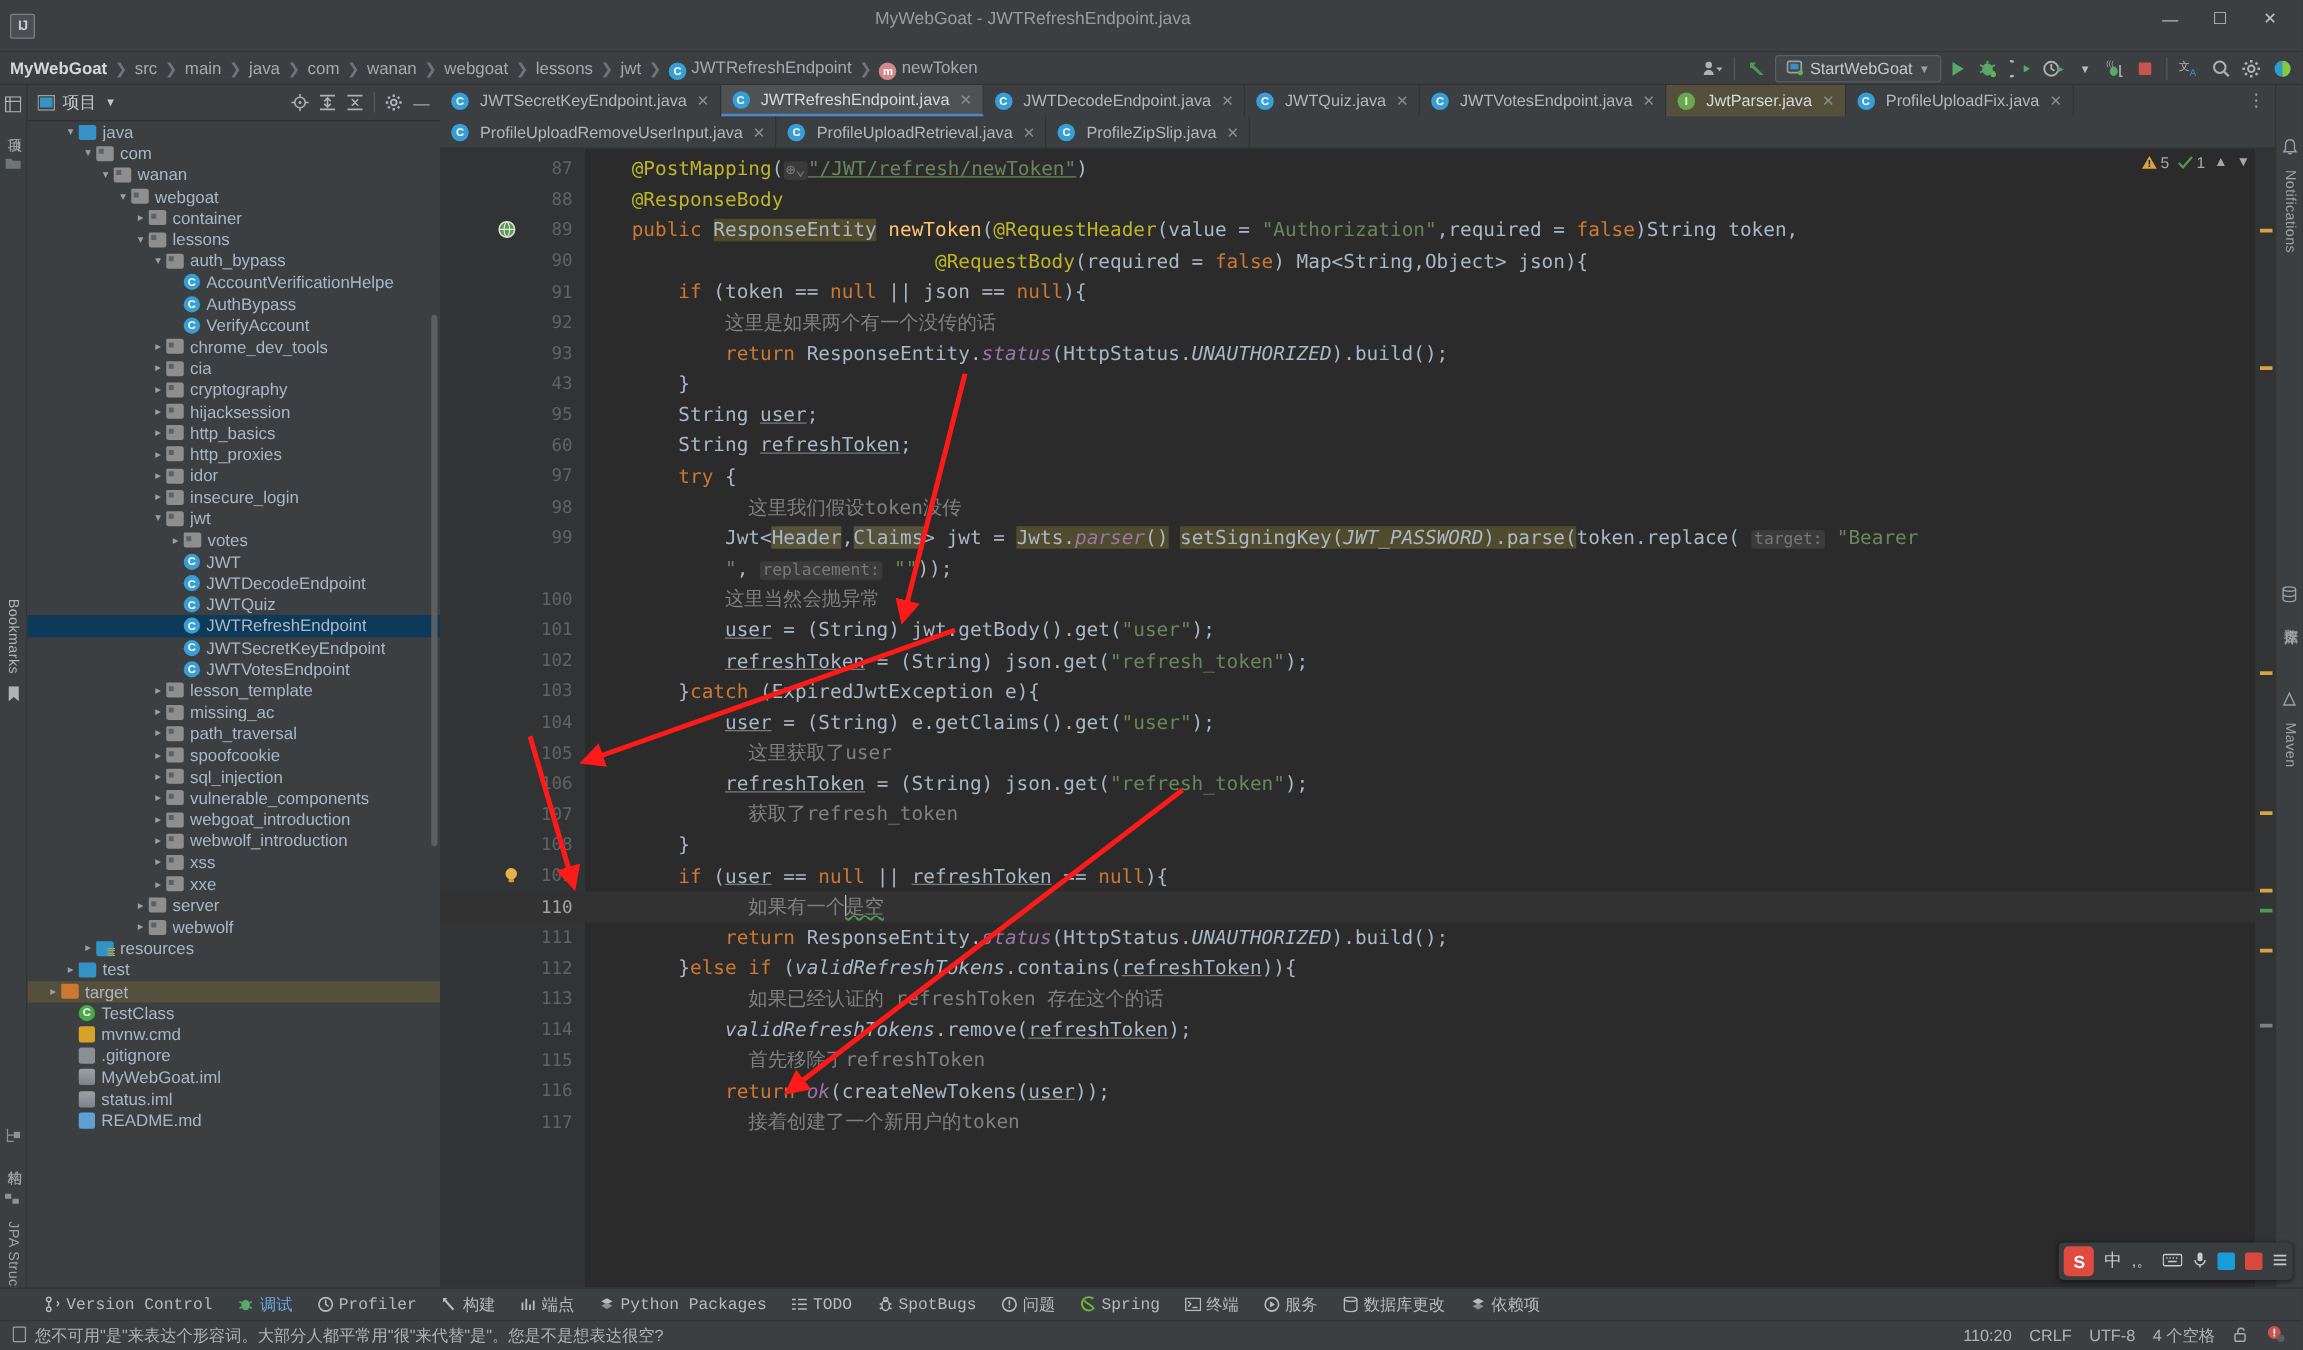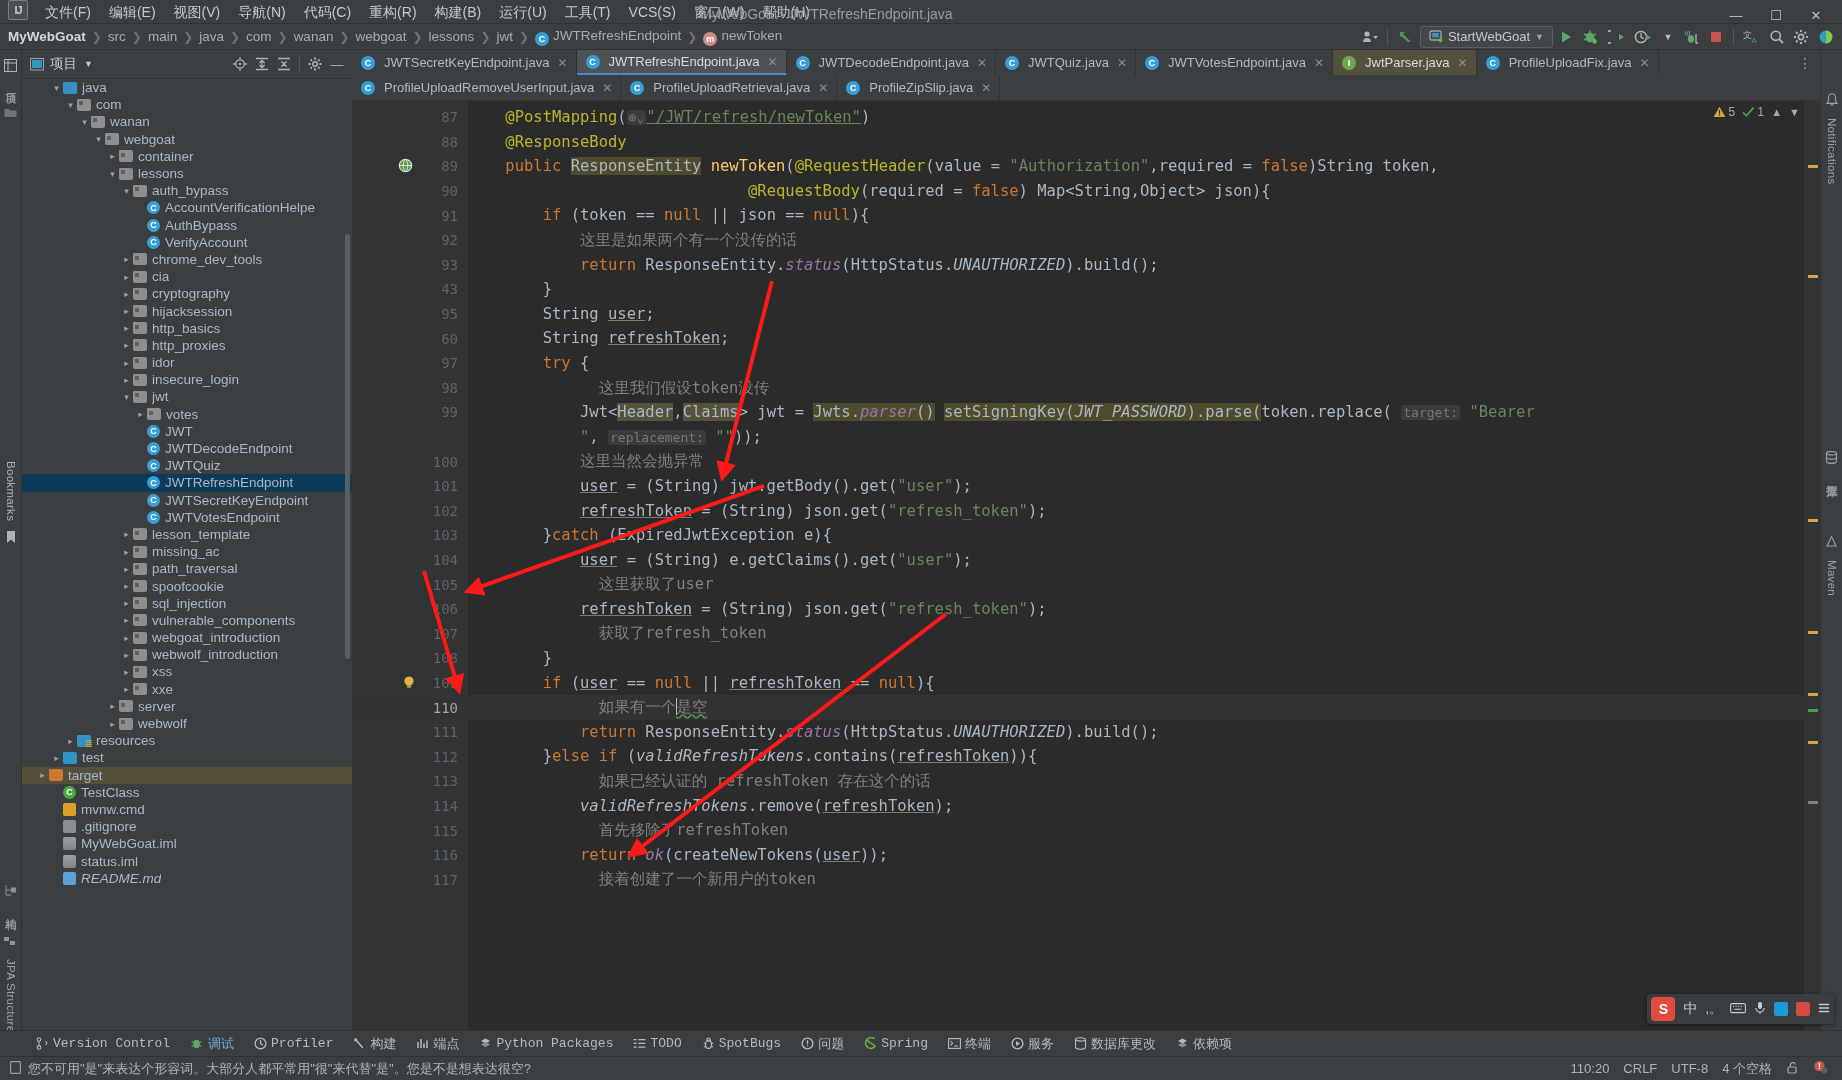--- a/index.html
+++ b/index.html
@@ -6,21 +6,21 @@
   html,body { width:1842px; height:1080px; overflow:hidden; background:#3c3f41; }
   body {
     font-family: "Liberation Sans", "DejaVu Sans", sans-serif;
     font-size: 14px;
     color:#bbbbbb;
     -webkit-font-smoothing: antialiased;
   }
 
   
   #menubar {
-    height:24px; background:#3c3f41; display:flex; align-items:flex-start;
+    height:42px; background:#3c3f41; display:flex; align-items:center;
     position:relative; border-bottom:1px solid #323232;
   }
   #appicon {
     width:20px; height:20px; margin:0 8px 0 8px; border:1px solid #7a7f85;
     border-radius:2px; background:#4b4f52; color:#c9ccd0; font-size:11px;
     display:flex; align-items:center; justify-content:center; font-weight:bold;
     letter-spacing:-1px;
   }
   .menu-item { padding:4px 9px; font-size:14px; color:#c6c8ca; cursor:default; white-space:nowrap; }
   #wintitle { position:absolute; left:700px; top:6px; color:#9a9da0; font-size:14px; }
@@ -171,34 +171,20 @@
   #imelogo{width:24px;height:24px;border-radius:4px;background:#e04a3f;color:#fff;font-size:14px;
     display:flex;align-items:center;justify-content:center;font-weight:bold;}
   .imeic{font-size:13px;color:#c8cbce;}
   .imesq{width:14px;height:14px;border-radius:2px;}
 </style>
 </head>
 <body>
 
 <div id="menubar">
   <div id="appicon">IJ</div>
-  <div id="menuitems" style="display: flex;">
-      <div class="menu-item">文件(F)</div>
-      <div class="menu-item">编辑(E)</div>
-      <div class="menu-item">视图(V)</div>
-      <div class="menu-item">导航(N)</div>
-      <div class="menu-item">代码(C)</div>
-      <div class="menu-item">重构(R)</div>
-      <div class="menu-item">构建(B)</div>
-      <div class="menu-item">运行(U)</div>
-      <div class="menu-item">工具(T)</div>
-      <div class="menu-item">VCS(S)</div>
-      <div class="menu-item">窗口(W)</div>
-      <div class="menu-item">帮助(H)</div>
-    </div>
   <div id="wintitle">MyWebGoat - JWTRefreshEndpoint.java</div>
   <div id="winctrl">
     <div class="wc">—</div>
     <div class="wc">☐</div>
     <div class="wc">✕</div>
   </div>
 </div>
 
 <div id="navbar">
   <div id="crumbs" style="display:flex;align-items:center;">
@@ -627,21 +613,21 @@
           <div class="trow" style="padding-left: 28px;">
             <span class="arrow">&nbsp;</span>
             <span class="fileic iml"></span>
             <span class="tlabel">MyWebGoat.iml</span>
           </div>
           <div class="trow" style="padding-left: 28px;">
             <span class="arrow">&nbsp;</span>
             <span class="fileic iml"></span>
             <span class="tlabel">status.iml</span>
           </div>
-          <div class="trow" style="padding-left: 28px; font-style: italic;">
+          <div class="trow" style="padding-left: 28px;">
             <span class="arrow">&nbsp;</span>
             <span class="fileic md"></span>
             <span class="tlabel">README.md</span>
           </div>
         </div>
       <div id="projscroll"></div>
     </div>
   </div>
 
   <div id="editorarea">

